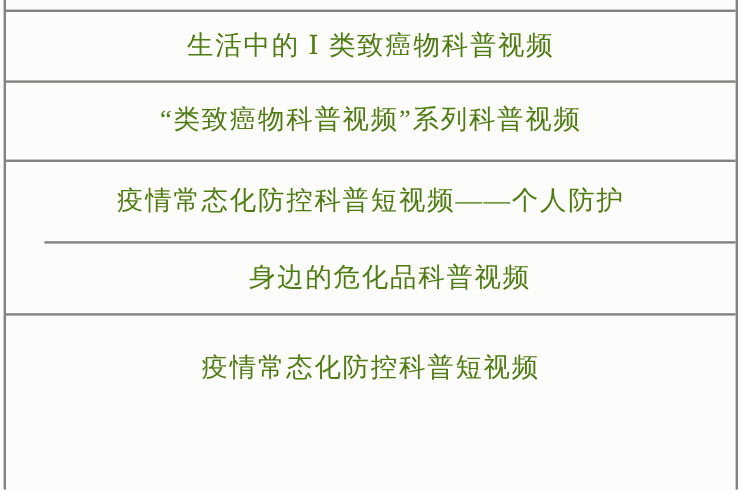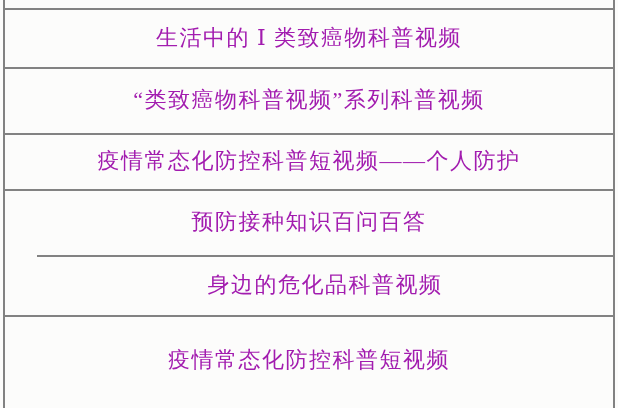--- a/index.html
+++ b/index.html
@@ -30,27 +30,27 @@
     display: flex;
     align-items: center;
     justify-content: center;
   }
   .doc-row.partial-top {
     border-top: none;
     height: 8px;
   }
   .r1 { height: 59px; }
   .r2 { height: 66px; }
-  .r3 { height: 56px; }
+  .r3 { height: 68px; }
   .r4 { height: 66px; }
   .r5 { height: 60px; margin-left: 32px; }
   .r6 { height: 90px; }
   .cell-text {
     font-size: 22px;
-    color: #a21caf;
+    color: #4d7c0f;
     letter-spacing: 1.5px;
     white-space: nowrap;
     line-height: 1;
     padding-bottom: 2px;
   }
 </style>
 </head>
 <body>
 
 <div class="doc-table">
@@ -62,23 +62,20 @@
   </div>
 
   <div class="doc-row r2">
     <span class="cell-text">“类致癌物科普视频”系列科普视频</span>
   </div>
 
   <div class="doc-row r3">
     <span class="cell-text">疫情常态化防控科普短视频——个人防护</span>
   </div>
 
-  <div class="doc-row r4">
-    <span class="cell-text">预防接种知识百问百答</span>
-  </div>
 
   <div class="doc-row r5">
     <span class="cell-text">身边的危化品科普视频</span>
   </div>
 
   <div class="doc-row r6">
     <span class="cell-text">疫情常态化防控科普短视频</span>
   </div>
 
 </div>

